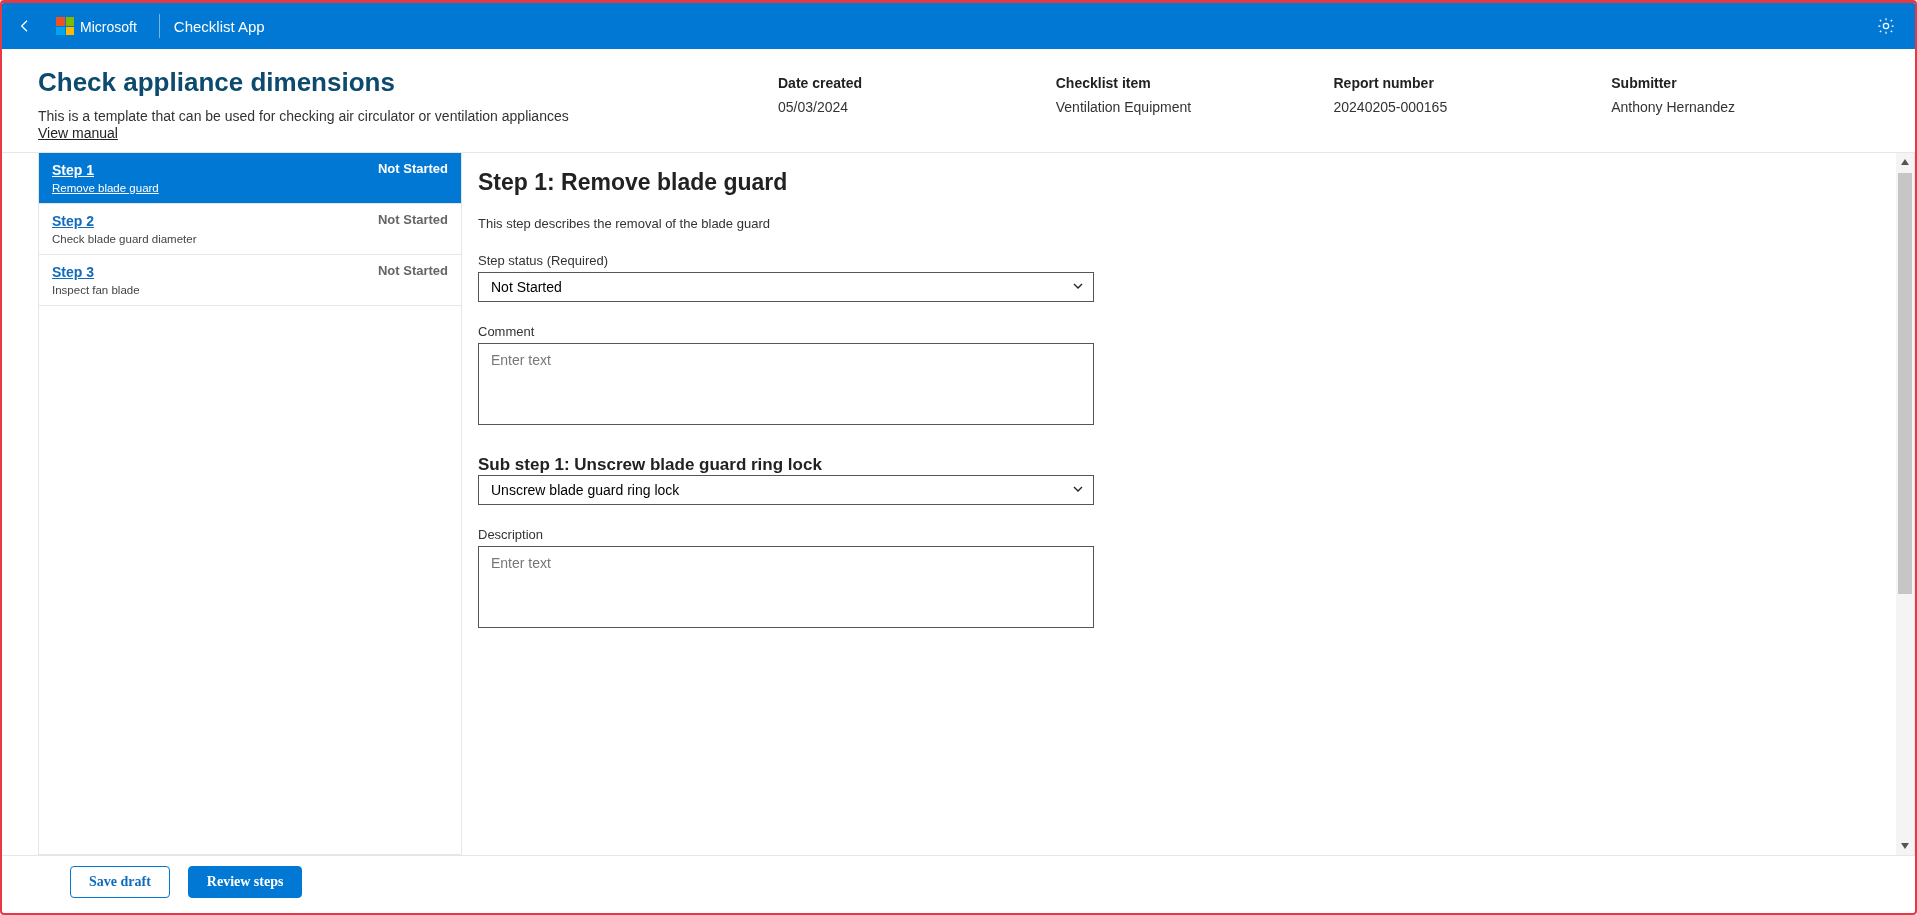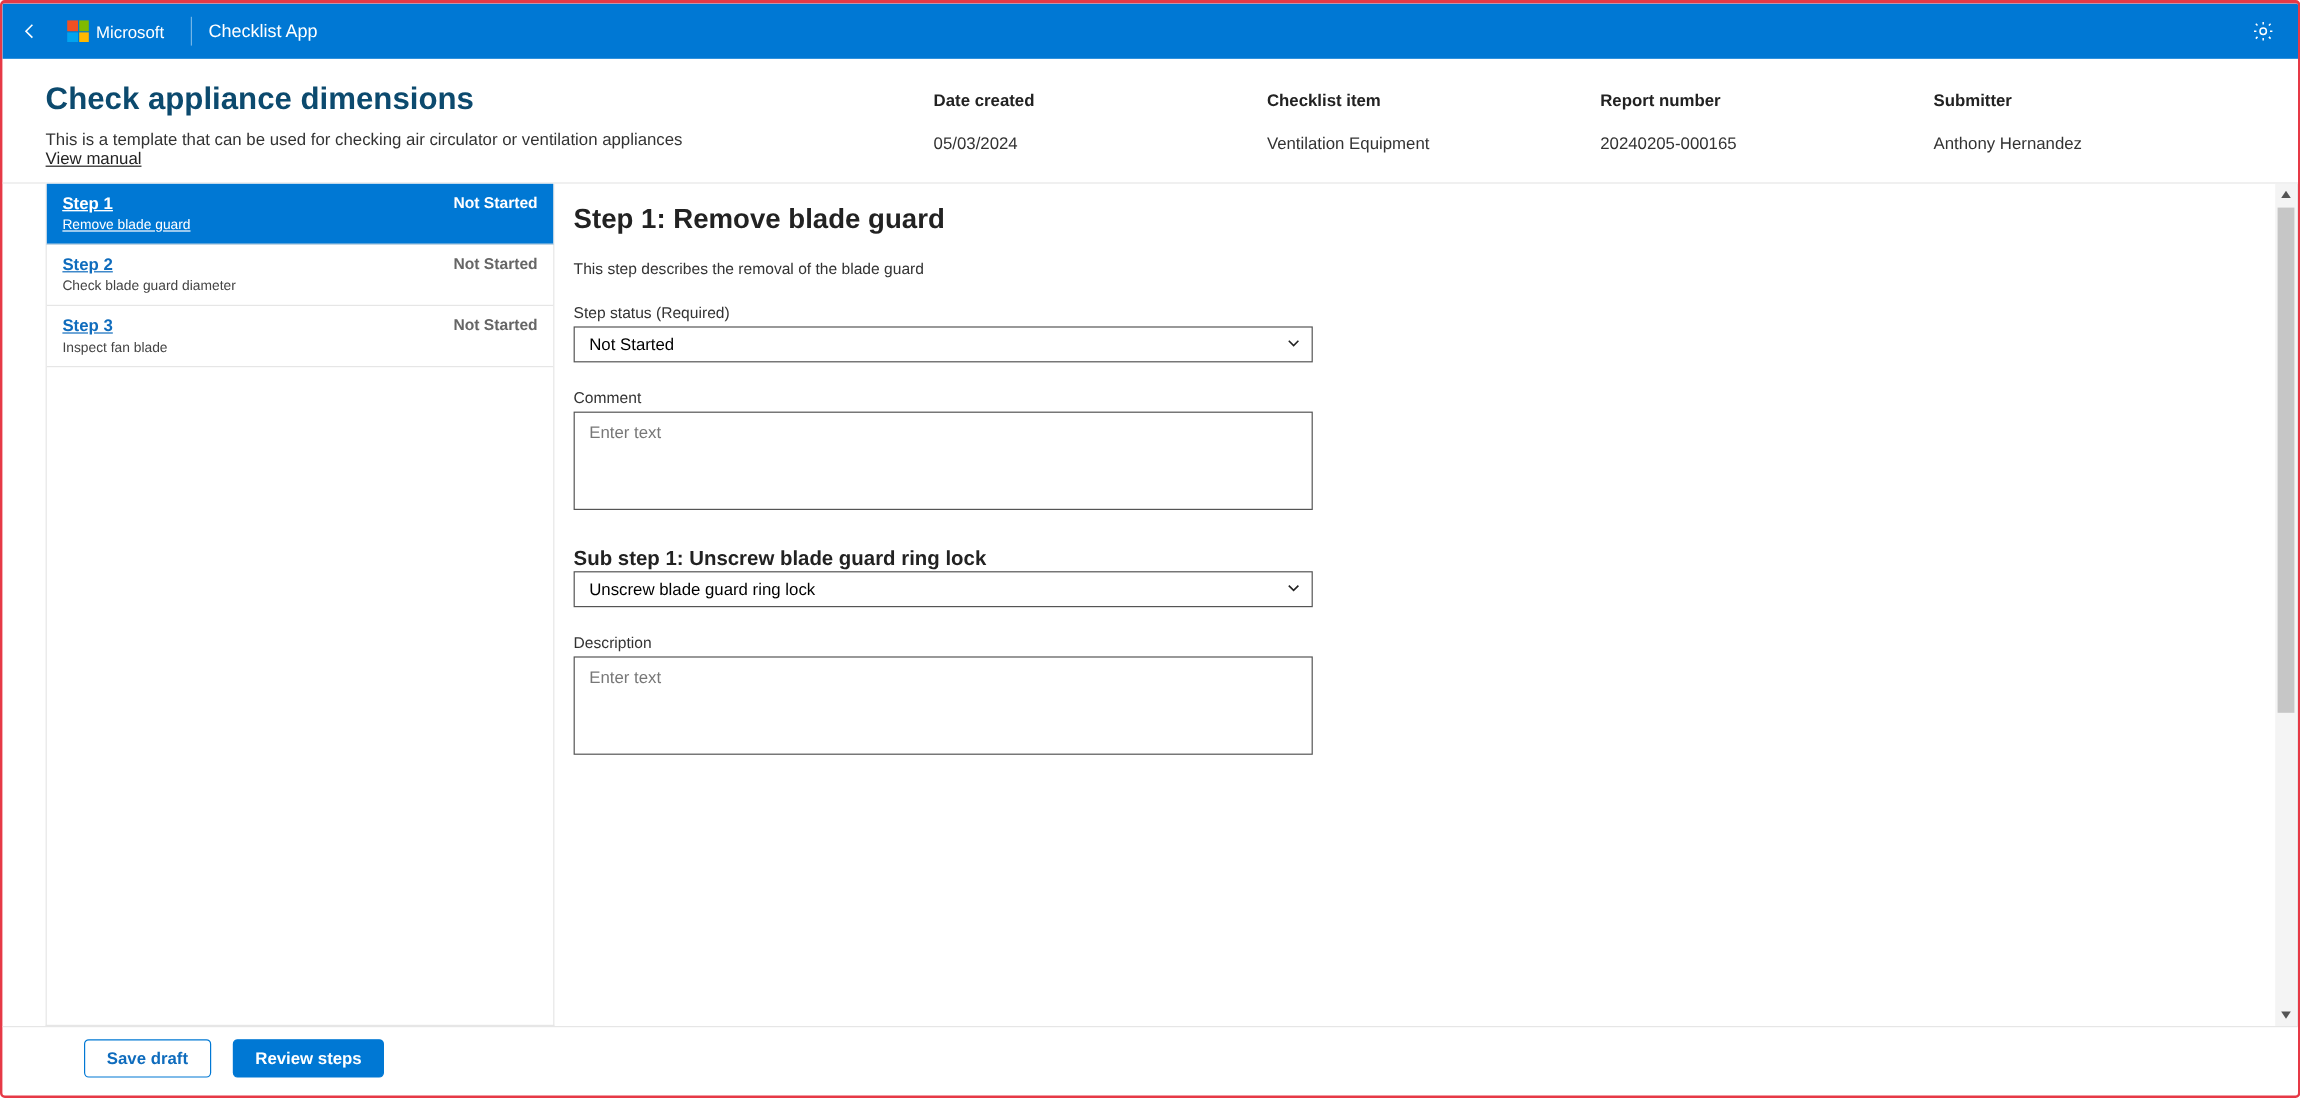--- a/index.html
+++ b/index.html
@@ -26,21 +26,21 @@
   .gear-btn svg { width:20px; height:20px; stroke:#fff; fill:none; stroke-width:1.5; }
 
   
   .page-header { padding:18px 36px 10px 36px; border-bottom:1px solid #e6e6e6; }
   .page-title { font-size:26px; font-weight:600; color:#0c4a6e; }
   .title-row { display:flex; align-items:flex-start; }
   .left-head { flex:0 0 740px; }
   .page-desc { font-size:14px; color:#333; margin-top:10px; }
   .view-manual { display:inline-block; font-size:14px; color:#222; text-decoration:underline; cursor:pointer; }
   .meta-grid { flex:1; display:grid; grid-template-columns:repeat(4,1fr); column-gap:10px; margin-top:8px; }
-  .meta-label { font-size:14px; font-weight:600; color:#222; margin-bottom:20px; }
+  .meta-label { font-size:14px; font-weight:600; color:#222; margin-bottom:8px; }
   .meta-value { font-size:14px; color:#333; }
 
   
   .main { flex:1; display:flex; overflow:hidden; padding:0 0 0 36px; }
   .steps-list { width:424px; border:1px solid #e6e6e6; border-top:none; background:#fff; }
   .step-item { border-bottom:1px solid #e6e6e6; padding:8px 13px 9px 13px; position:relative; cursor:pointer; }
   .step-item.active { background:#0078D4; color:#fff;text-decoration:underline; }
   .step-title { font-size:14px; font-weight:600; text-decoration:underline; color:#0F6CBD; }
   .step-item.active .step-title { color:#fff; }
   .step-sub { font-size:11.5px; margin-top:3px; color:#444; }
@@ -68,21 +68,21 @@
   .select-wrap .chev svg { width:16px; height:16px; stroke:#222; fill:none; stroke-width:2; }
   .textarea {
     width:616px; height:82px; border:1px solid #555; padding:8px 12px;
     font-size:14px; font-family:inherit; resize:none;
   }
   .textarea::placeholder { color:#777; }
   .sub-h { font-size:17px; font-weight:600; color:#222; margin-top:26px; }
 
   
   .footer { height:58px; border-top:1px solid #e6e6e6; padding:10px 0 0 68px; display:flex; gap:18px; }
-  .btn { height:32px; padding:0 18px; font-size:14px; border-radius:4px; cursor:pointer; border:1px solid #0078D4; display:flex; align-items:center; font-weight:600;}
+  .btn { height:32px; padding:0 18px; font-size:14px; border-radius:4px; cursor:pointer; border:1px solid #0078D4; display:flex; align-items:center; font-weight:600;font-family:Liberation Serif, serif;}
   .btn-secondary { background:#fff; color:#0F6CBD; }
   .btn-primary { background:#0078D4; color:#fff; }
 </style>
 </head>
 <body>
 
 <div class="app-header">
   <div class="back-btn">
     <svg viewBox="0 0 24 24">
         <polyline points="15 4 7 12 15 20"></polyline>

